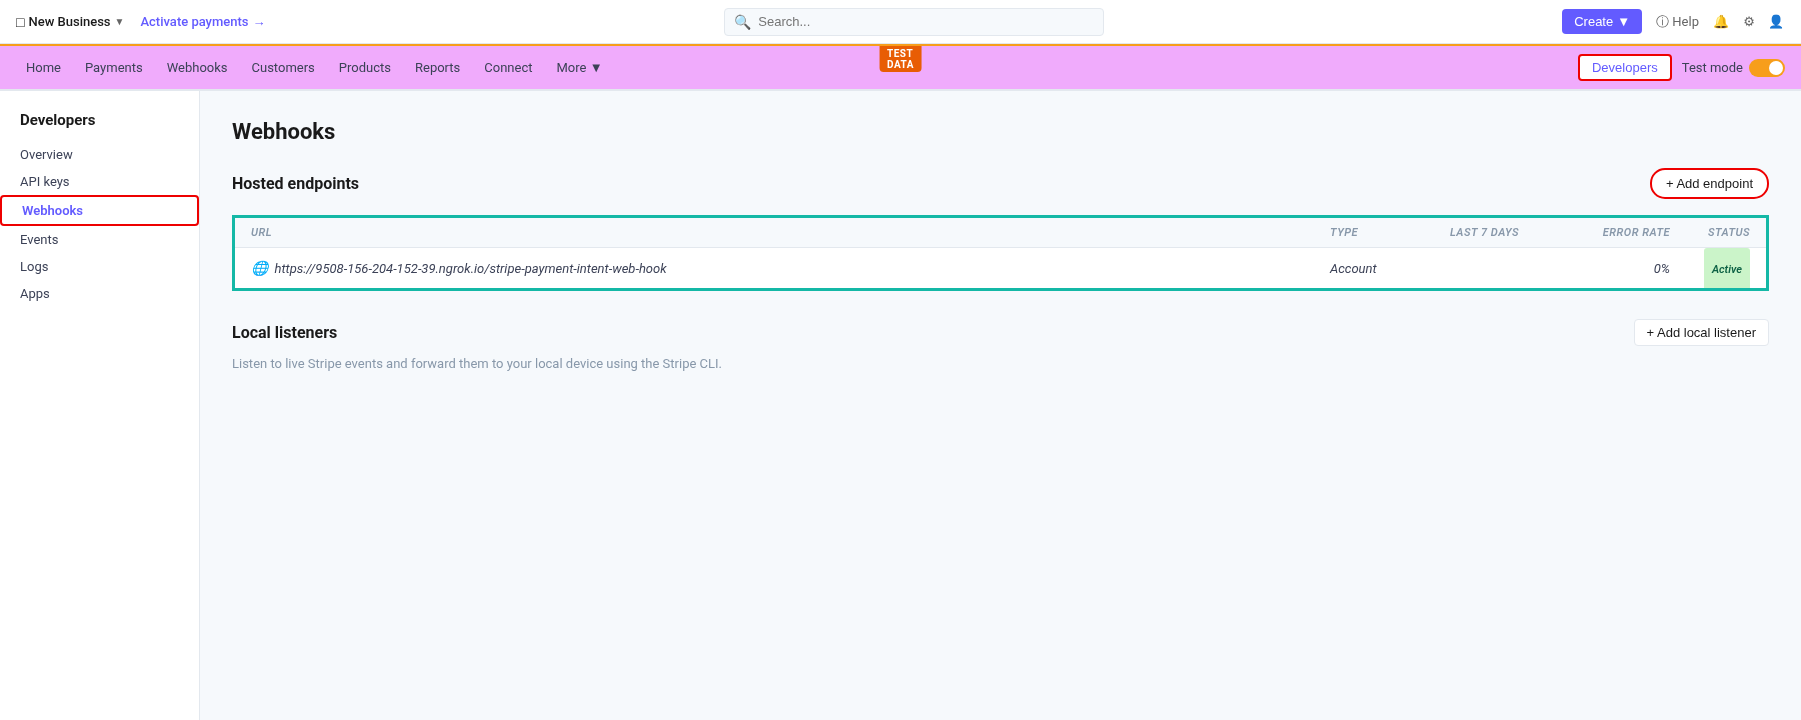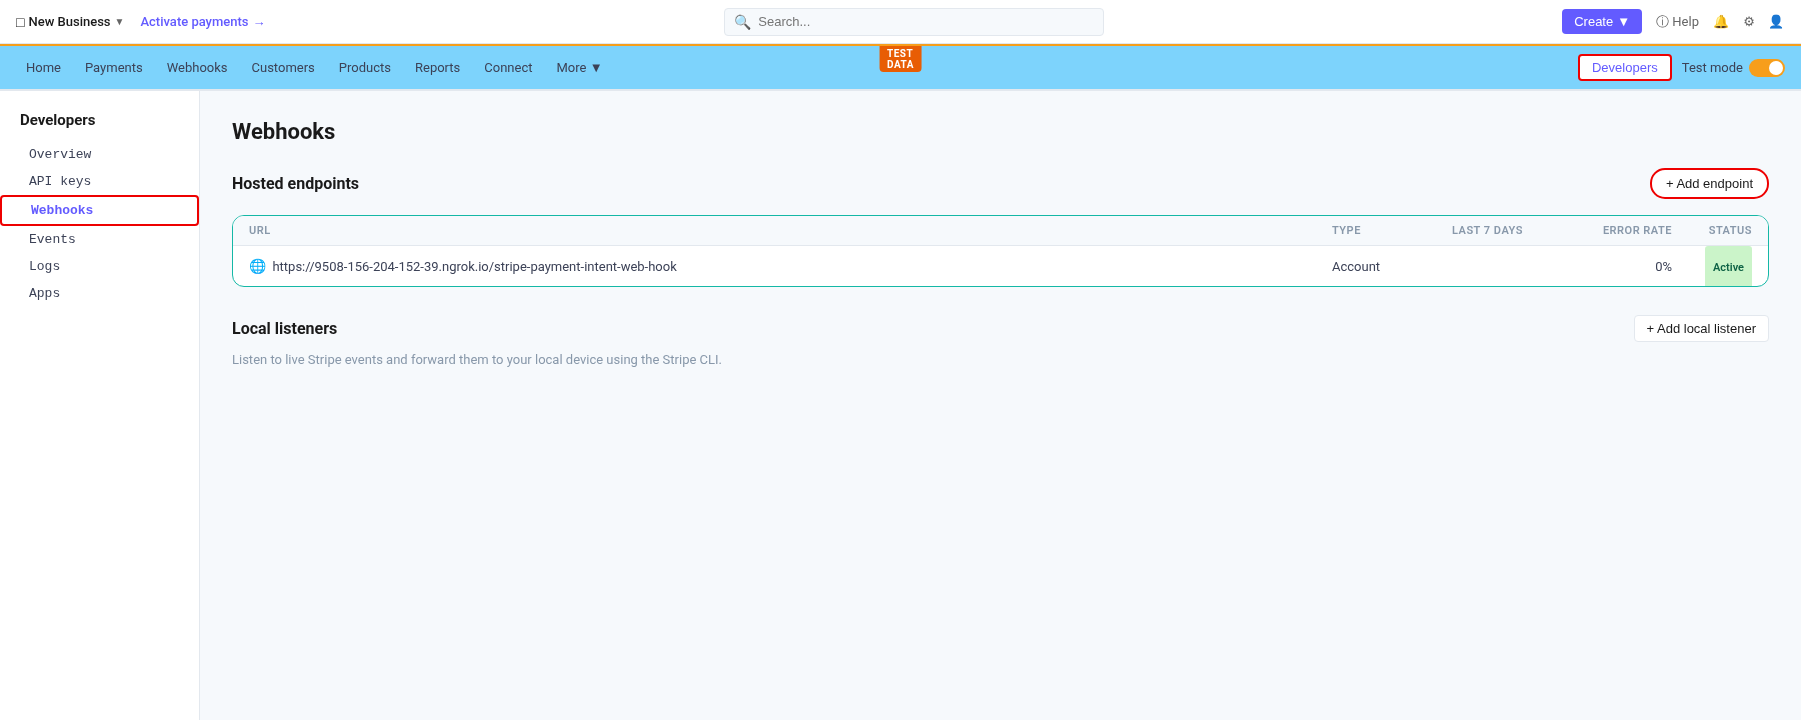--- a/index.html
+++ b/index.html
@@ -23,21 +23,21 @@
     .top-right-icons span { cursor: pointer; }
     .test-data-badge {
       background: #e85d04; color: #fff; font-size: 10px; font-weight: 700;
       padding: 2px 8px; border-radius: 0 0 4px 4px; letter-spacing: 0.5px;
       position: absolute; top: 0; left: 50%; transform: translateX(-50%);
     }
 
     
     .nav-bar {
       display: flex; align-items: center; justify-content: space-between;
-      background: #7dd3fc; border-bottom: 1px solid #e3e8ee; padding: 0 16px; height: 44px;
+      background: #f0abfc; border-bottom: 1px solid #e3e8ee; padding: 0 16px; height: 44px;
     }
     .nav-left { display: flex; align-items: center; gap: 4px; }
     .nav-item { padding: 10px 10px; font-size: 13px; color: #3c4257; cursor: pointer; text-decoration: none; }
     .nav-right { display: flex; align-items: center; gap: 10px; }
     .developers-btn {
       border: 2px solid #e00;
       border-radius: 4px; padding: 4px 12px; font-size: 13px; font-weight: 500;
       background: #fff; color: #635bff; cursor: pointer;
     }
     .test-mode { display: flex; align-items: center; gap: 6px; font-size: 13px; color: #3c4257; }
@@ -45,40 +45,40 @@
       width: 36px; height: 18px; background: #f79e1b; border-radius: 9px; position: relative; cursor: pointer;
     }
     .toggle::after { content: ''; position: absolute; width: 14px; height: 14px; background: #fff; border-radius: 50%; top: 2px; right: 2px; }
 
     
     .main-layout { display: flex; min-height: calc(100vh - 91px); }
 
     
     .sidebar { width: 200px; background: #fff; border-right: 1px solid #e3e8ee; padding: 20px 0; flex-shrink: 0; }
     .sidebar-title { font-size: 15px; font-weight: 700; padding: 0 20px 12px; color: #1a1a1a; }
-    .sidebar-item { padding: 6px 29px; font-size: 13px; color: #3c4257; cursor: pointer; font-family: Liberation Mono, monospace; }
+    .sidebar-item { padding: 6px 20px; font-size: 13px; color: #3c4257; cursor: pointer; }
     .sidebar-item.active {
       color: #635bff; font-weight: 600;
       border: 2px solid #e00; border-radius: 4px;
       background: #fff;
     }
 
     
     .content { flex: 1; padding: 28px 32px; background: #f6f9fc; }
     .page-title { font-size: 22px; font-weight: 700; margin-bottom: 24px; color: #1a1a1a; }
     .section-header { display: flex; align-items: center; justify-content: space-between; margin-bottom: 16px; }
     .section-title { font-size: 16px; font-weight: 700; color: #1a1a1a; }
     .add-endpoint-btn {
       display: flex; align-items: center; gap: 4px;
       border: 2px solid #e00; border-radius: 15px; background: #fff;
       padding: 6px 14px; font-size: 13px; color: #1a1a1a; cursor: pointer;
     }
 
     
-    .endpoints-table { background: #fff; border: 1px solid #14b8a6; border-radius: 12px; overflow: hidden; margin-bottom: 28px; }
+    .endpoints-table { background: #fff; border: 3px solid #14b8a6; border-radius: 0; overflow: hidden; margin-bottom: 28px; font-style: italic; }
     .table-header { display: grid; grid-template-columns: 1fr 120px 120px 100px 80px; padding: 8px 16px; background: #f6f9fc; border-bottom: 1px solid #e3e8ee; }
     .table-col-label { font-size: 11px; font-weight: 600; color: #8898aa; text-transform: uppercase; letter-spacing: 0.5px; }
     .table-row { display: grid; grid-template-columns: 1fr 120px 120px 100px 80px; padding: 12px 16px; border-bottom: 1px solid #e3e8ee; align-items: center; }
     .table-row:last-child { border-bottom: none; }
     .endpoint-url { display: flex; align-items: center; gap: 6px; font-size: 13px; color: #3c4257; }
     .globe-icon { color: #999; font-size: 14px; }
     .endpoint-url a { color: #3c4257; text-decoration: none; }
     .type-cell { font-size: 13px; color: #3c4257; }
     .error-rate { font-size: 13px; color: #3c4257; text-align: right; }
     .active-badge { background: #cbf4c9; color: #0e6245; font-size: 11px; font-weight: 600; padding: 15px 8px; border-radius: 3px; }

